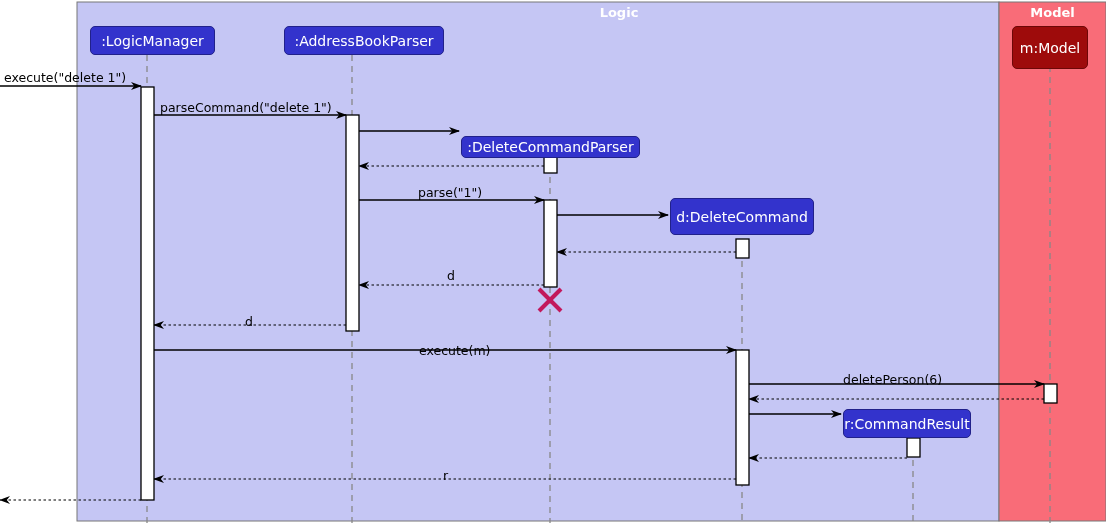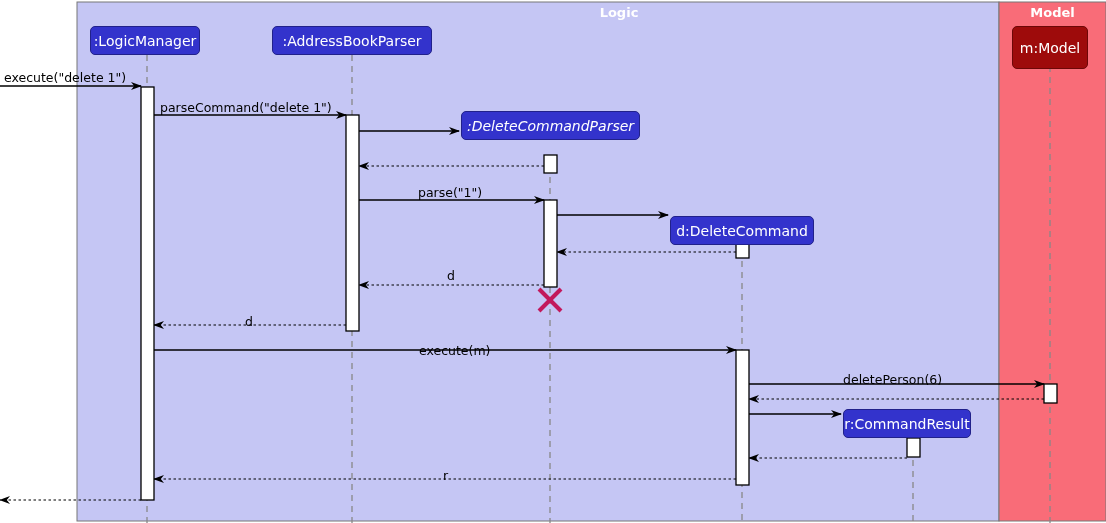--- a/index.html
+++ b/index.html
@@ -70,30 +70,30 @@
         <rect x="1044" y="384" width="13" height="19" fill="#ffffff" stroke="#000000" stroke-width="1.3"></rect>
       </g>
     <g id="destroy-layer">
         <g>
           <line x1="539" y1="289" x2="561" y2="311" stroke="#c2185b" stroke-width="4" stroke-linecap="butt"></line>
           <line x1="561" y1="289" x2="539" y2="311" stroke="#c2185b" stroke-width="4" stroke-linecap="butt"></line>
         </g>
       </g>
   </svg>
   <div id="box-layer">
-      <div class="objbox logicobj" style="left: 90px; top: 26px; width: 110px; height: 29px; align-items: center;">
+      <div class="objbox logicobj" style="left: 90px; top: 26px; width: 125px; height: 29px; align-items: center;">
         <span>:LogicManager</span>
       </div>
-      <div class="objbox logicobj" style="left: 272px; top: 26px; width: 160px; height: 29px;">
+      <div class="objbox logicobj" style="left: 284px; top: 26px; width: 160px; height: 29px;">
         <span>:AddressBookParser</span>
       </div>
-      <div class="objbox logicobj" style="left: 461px; top: 111px; width: 179px; height: 29px; font-style: italic;">
+      <div class="objbox logicobj" style="left: 461px; top: 136px; width: 179px; height: 22px;">
         <span>:DeleteCommandParser</span>
       </div>
-      <div class="objbox logicobj" style="left: 670px; top: 216px; width: 144px; height: 29px;">
+      <div class="objbox logicobj" style="left: 670px; top: 198px; width: 144px; height: 37px;">
         <span>d:DeleteCommand</span>
       </div>
       <div class="objbox logicobj" style="left: 843px; top: 409px; width: 128px; height: 29px;">
         <span>r:CommandResult</span>
       </div>
       <div class="objbox modelobj" style="left: 1012px; top: 26px; width: 76px; height: 43px; align-items: center;">
         <span>m:Model</span>
       </div>
     </div>
   <div id="label-layer">

